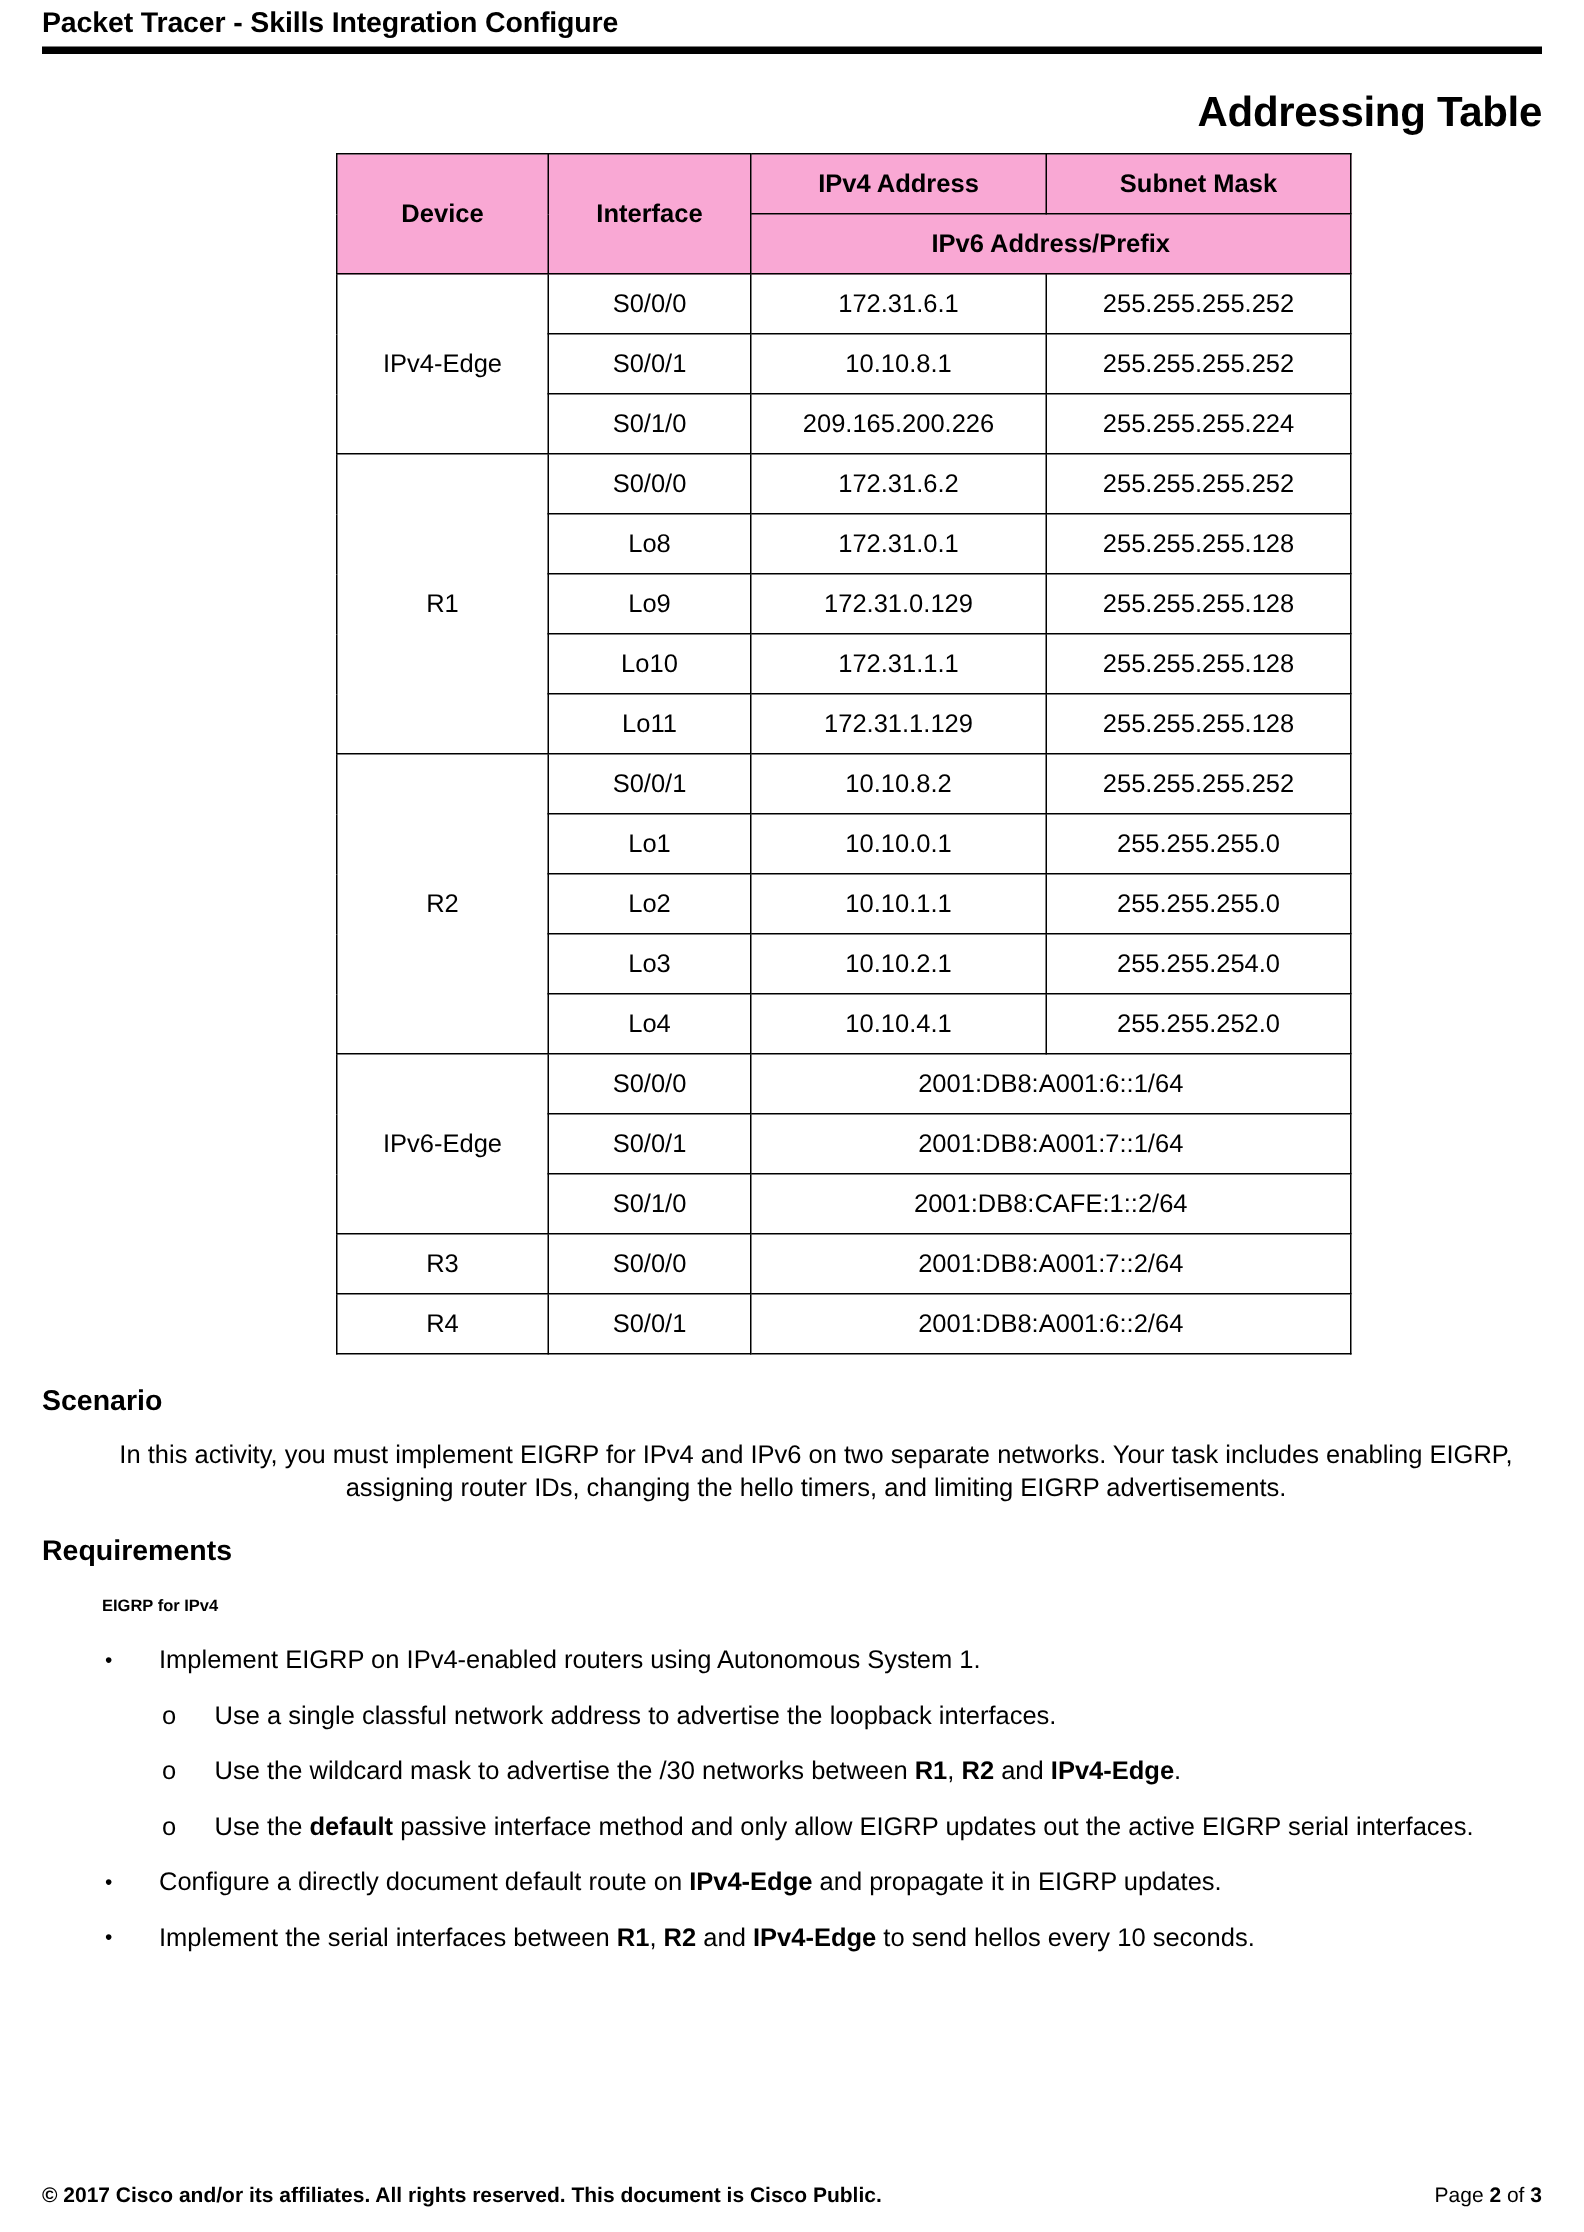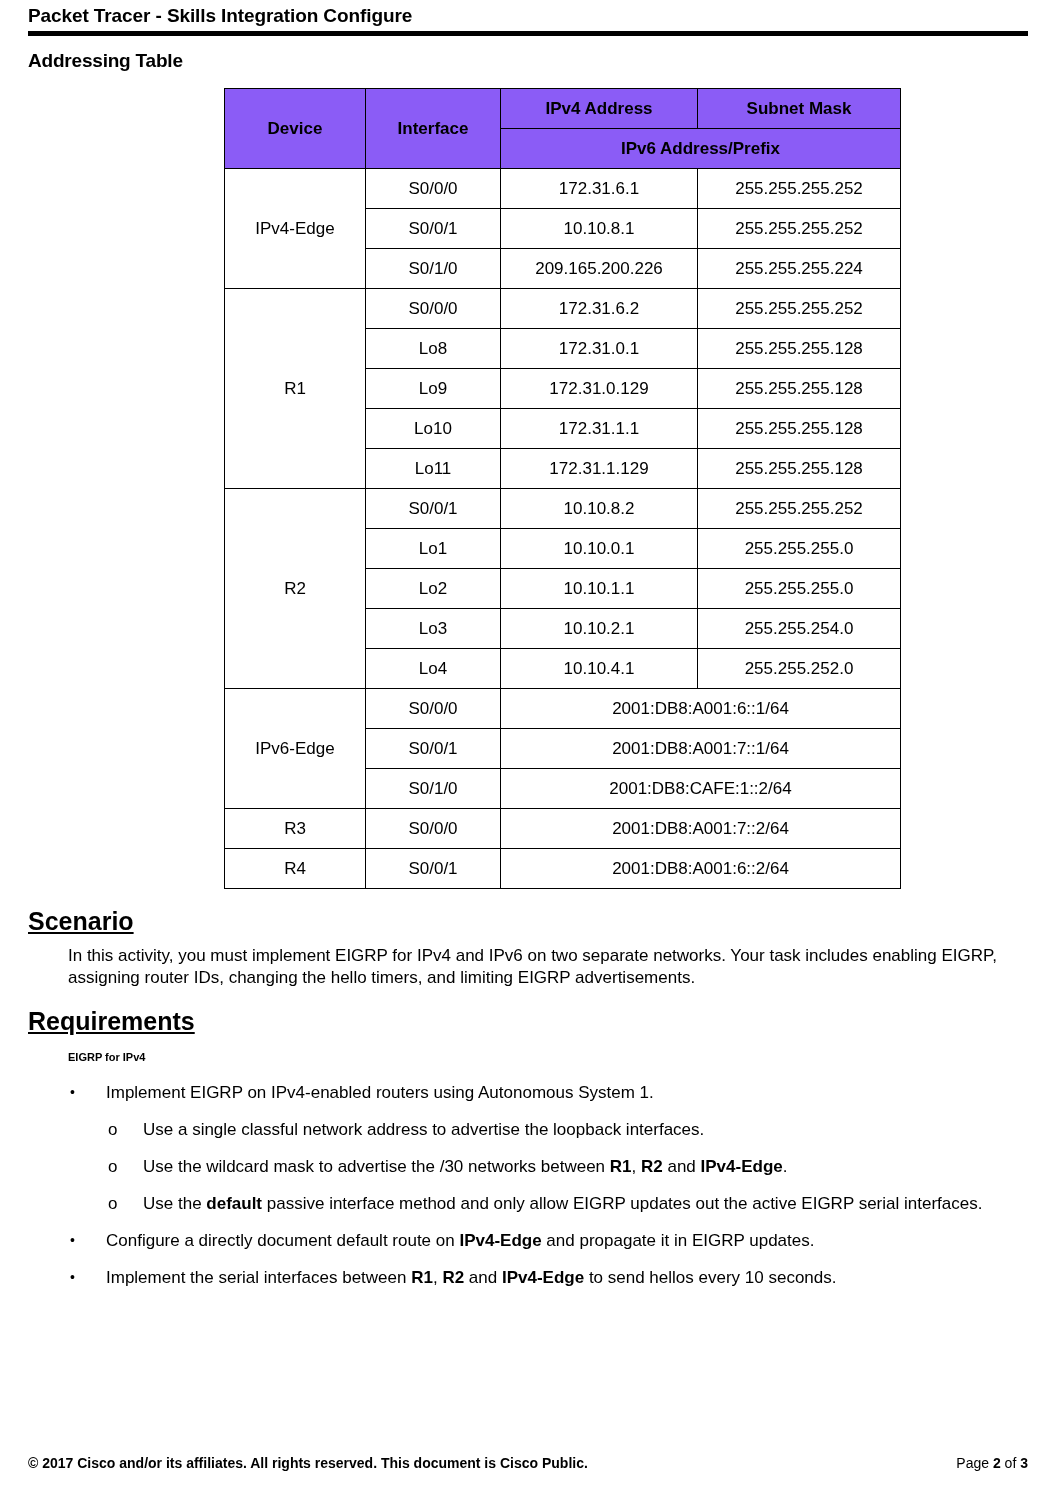--- a/index.html
+++ b/index.html
@@ -37,32 +37,32 @@
   }
   .doc-header-rule {
     margin-top: 4px;
     height: 5px;
     background: #000000;
     width: 100%;
   }
 
   
   h1.section-h1 {
-    font-size: 19px;
-    font-weight: bold;
-    margin: 12px 0 0 0;
+    font-size: 28px;
+    font-weight: bold;
+    margin: 26px 0 0 0;
     line-height: 26px;
     letter-spacing: -0.2px;
+    text-align: right;
   }
   h2.section-h2 {
-    font-size: 25px;
+    font-size: 19px;
     font-weight: bold;
     margin: 20px 0 0 0;
     line-height: 24px;
-    text-decoration: underline;
   }
   h3.section-h3 {
     font-size: 11px;
     font-weight: bold;
     margin: 14px 0 0 40px;
     line-height: 20px;
   }
 
   
   .table-wrap {
@@ -79,21 +79,21 @@
   }
   table.addr td, table.addr th {
     border: 1px solid #000000;
     padding: 0 8px;
     height: 39px;
     vertical-align: middle;
     font-weight: normal;
     text-align: center;
   }
   table.addr thead th {
-    background: #8b5cf6;
+    background: #f9a8d4;
     font-weight: bold;
     text-align: center;
     font-size: 17px;
   }
   th.col-device { width: 124px; }
   th.col-interface { width: 118px; }
   th.col-ipv4 { width: 180px; }
   th.col-mask { width: 186px; }
 
   th.hdr-stack {
@@ -110,20 +110,21 @@
   td.dev-cell {
     text-align: left;
   }
 
   
   p.body-text {
     font-size: 17px;
     line-height: 22px;
     margin: 12px 0 0 40px;
     max-width: 952px;
+    text-align: center;
   }
 
   ul.bul, ul.sub {
     list-style: none;
     margin: 0;
     padding: 0;
   }
   ul.bul > li {
     position: relative;
     font-size: 17px;

